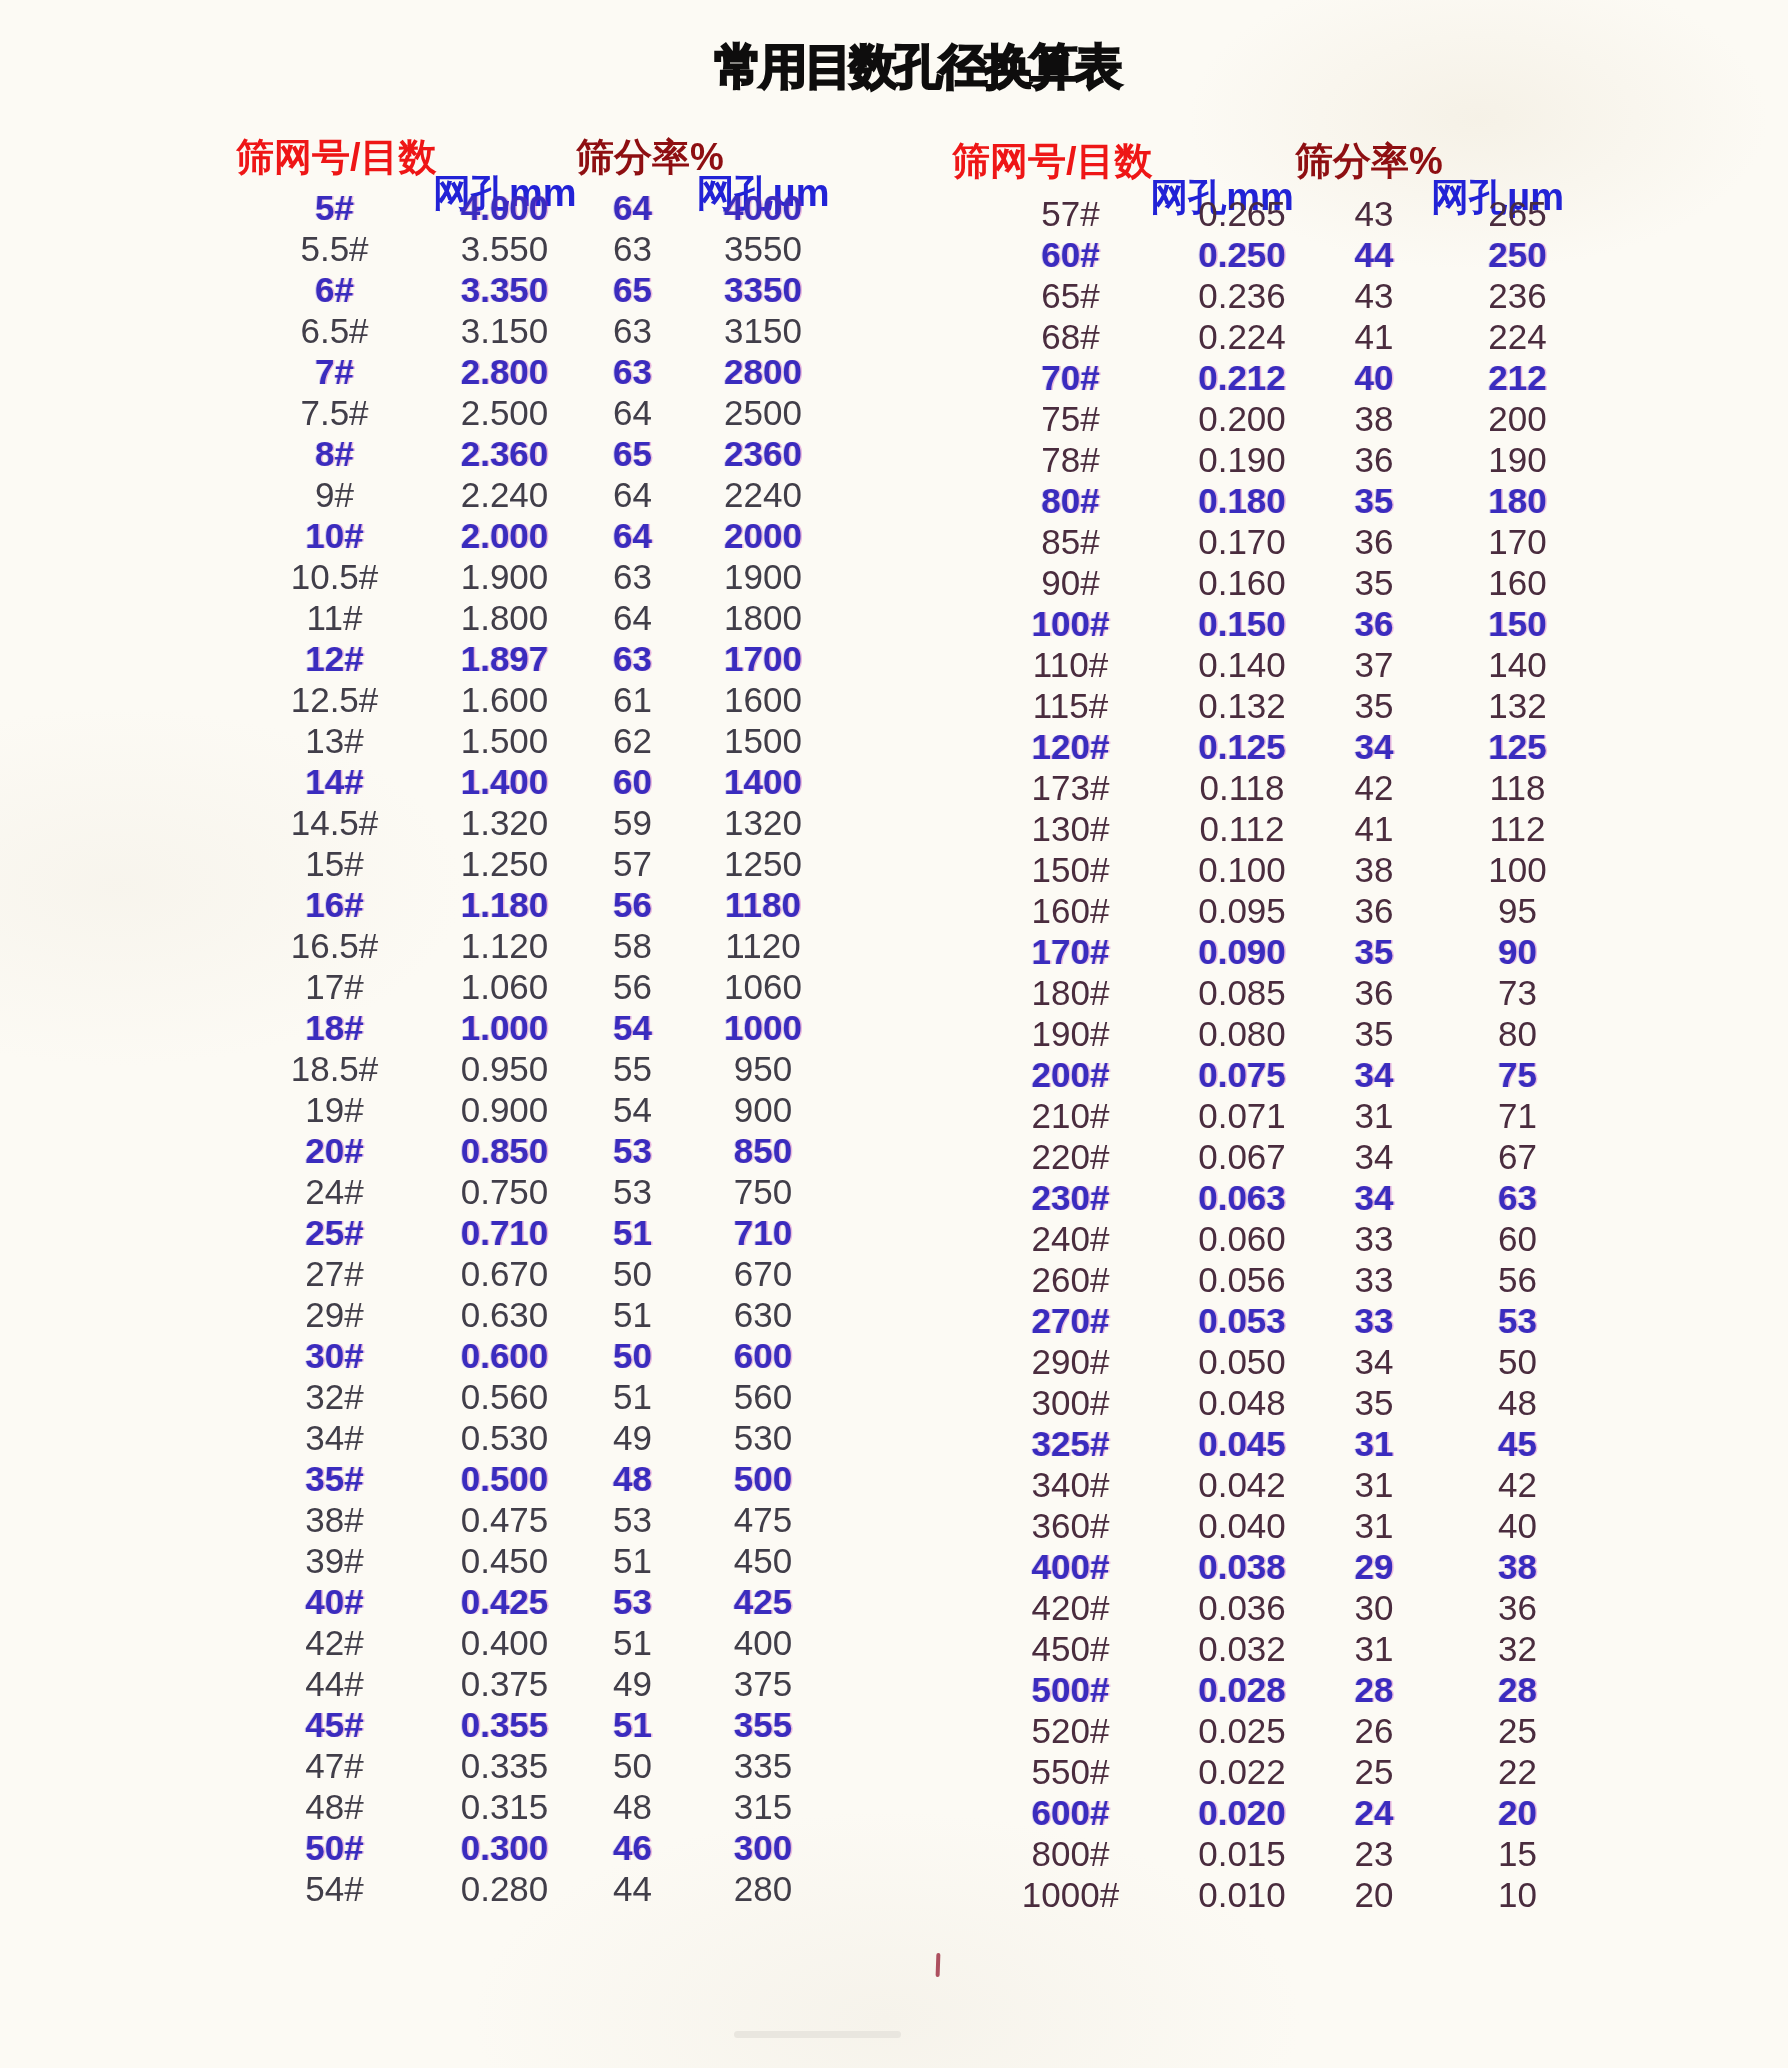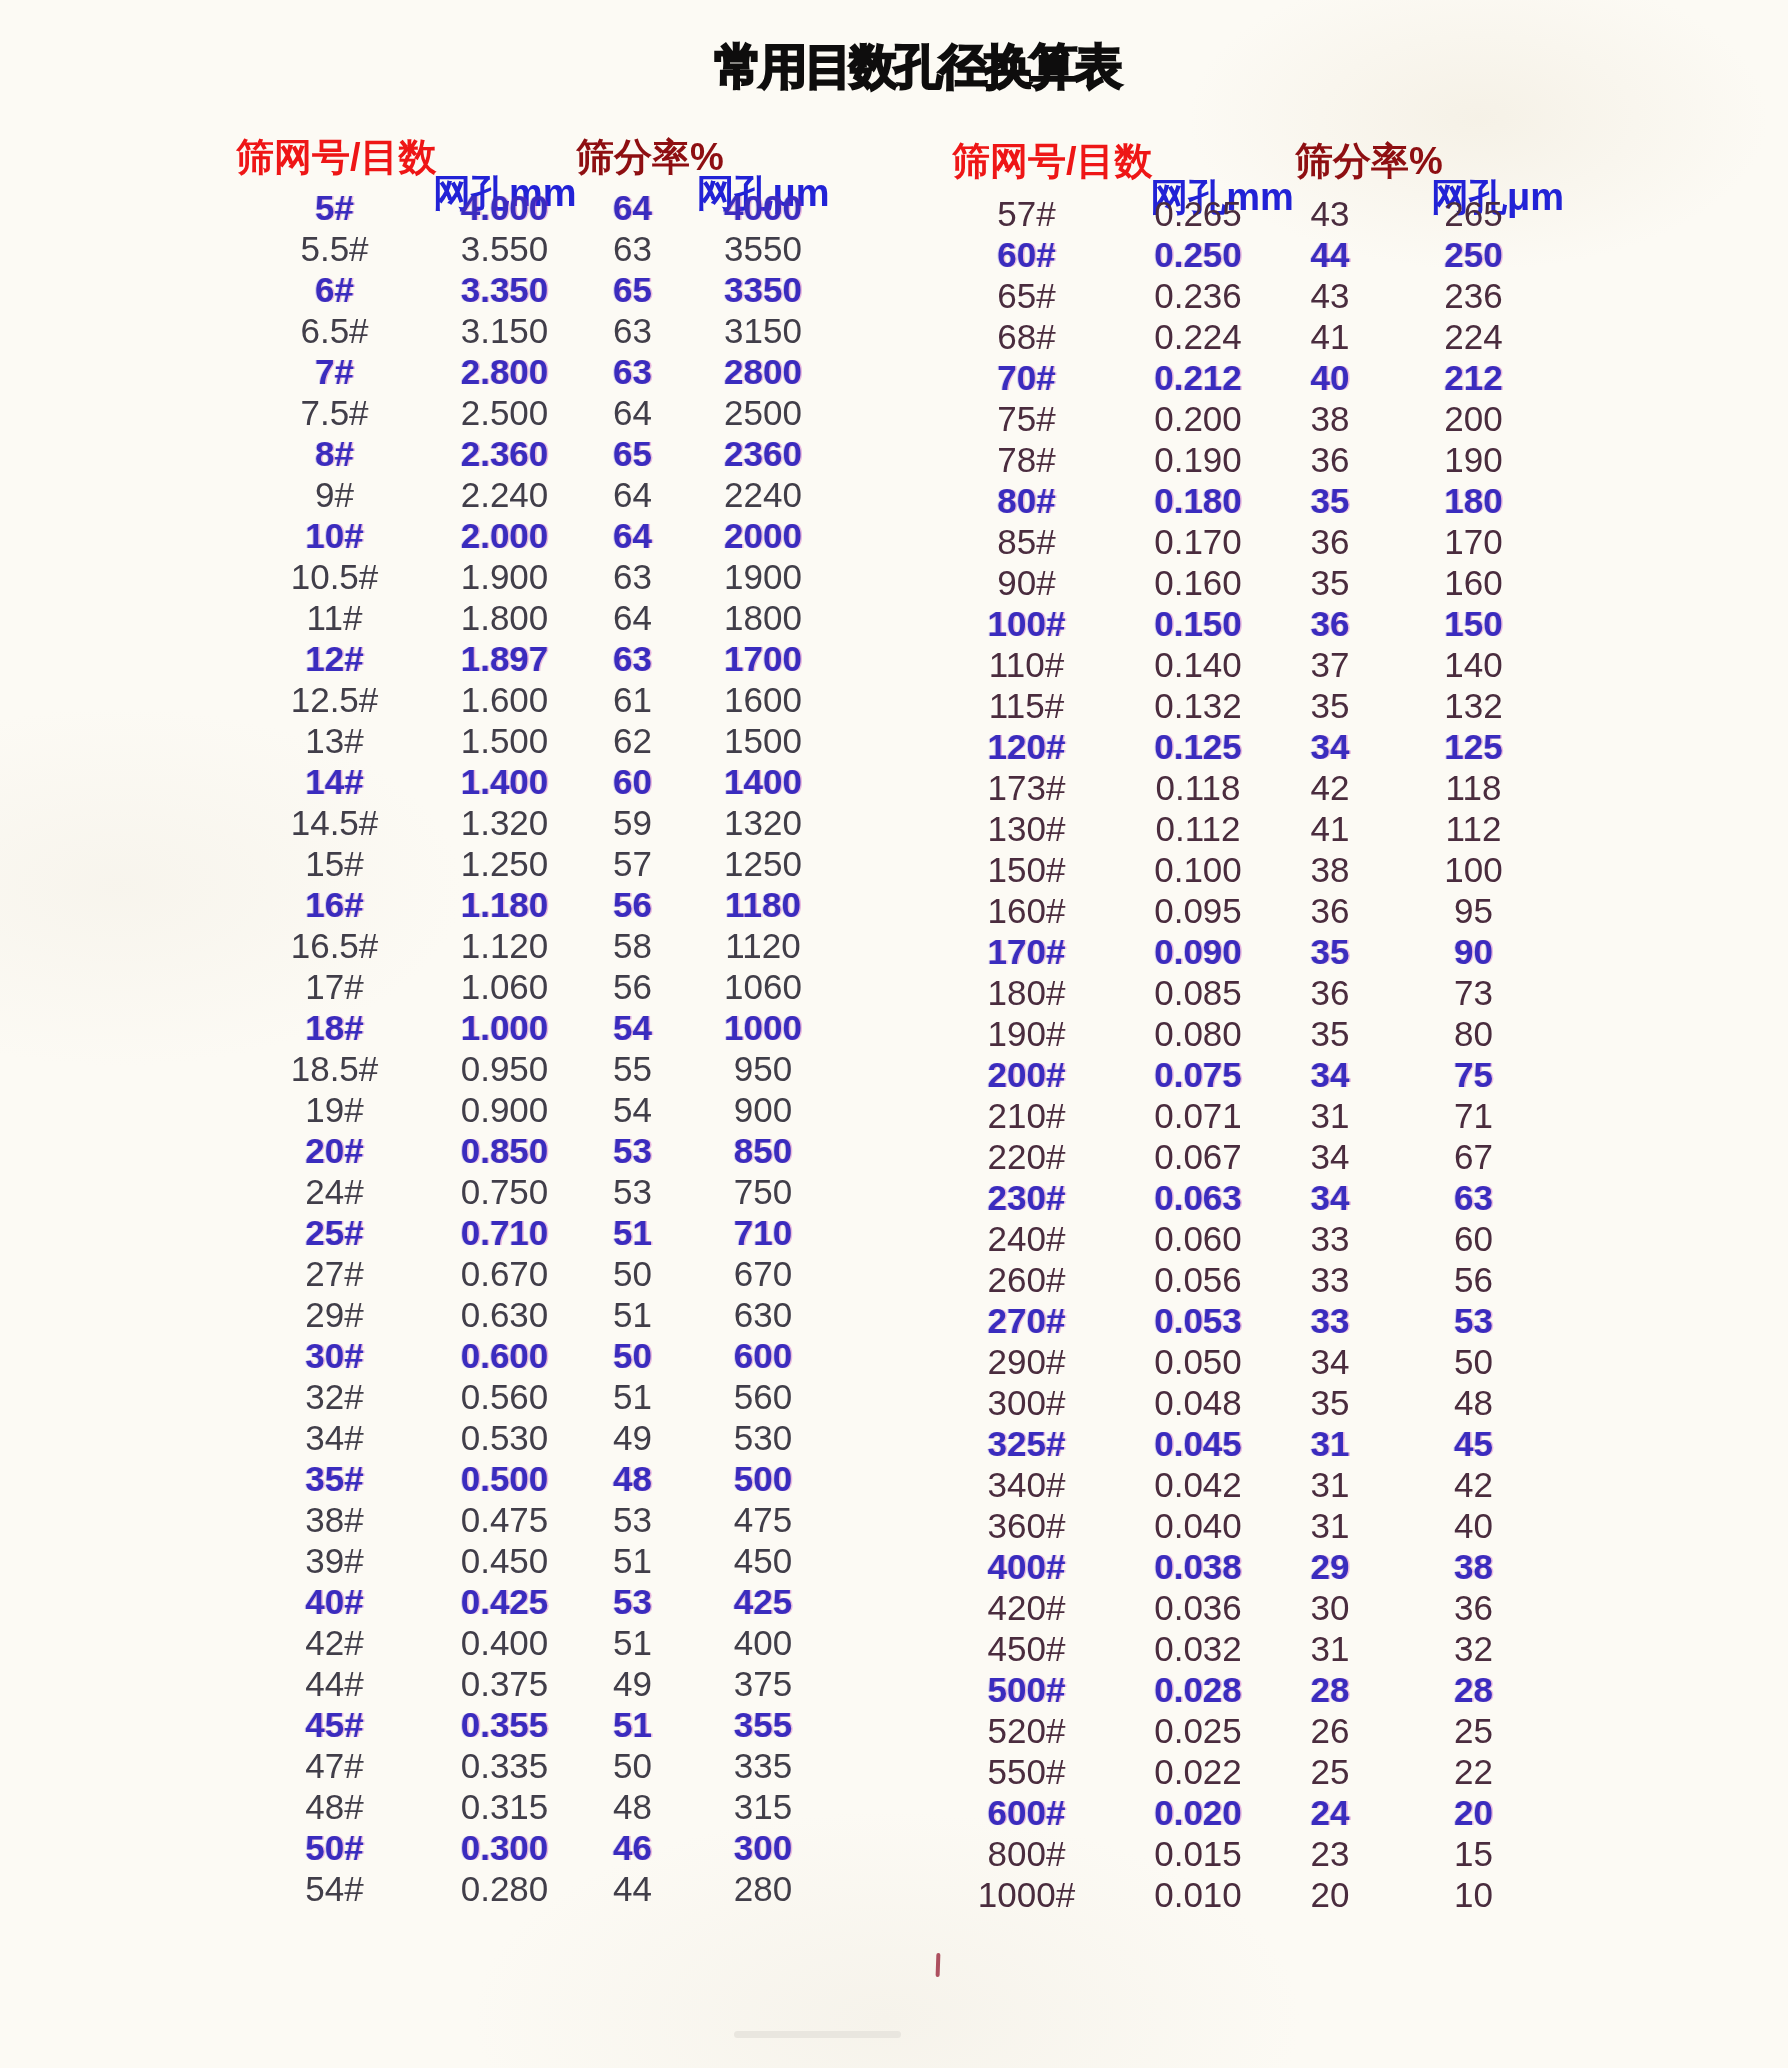--- a/index.html
+++ b/index.html
@@ -342,21 +342,21 @@
         <div class="cell">300</div>
       </div>
       <div class="trow">
         <div class="cell">54#</div>
         <div class="cell">0.280</div>
         <div class="cell">44</div>
         <div class="cell">280</div>
       </div>
     </div>
 
-  <div class="rows t1" style="left:928px;top:193px;width:630px;">
+  <div class="rows t1" style="left:972px;top:193px;width:630px;">
       <div class="trow">
         <div class="cell">57#</div>
         <div class="cell">0.265</div>
         <div class="cell">43</div>
         <div class="cell">265</div>
       </div>
       <div class="trow hi">
         <div class="cell">60#</div>
         <div class="cell">0.250</div>
         <div class="cell">44</div>

